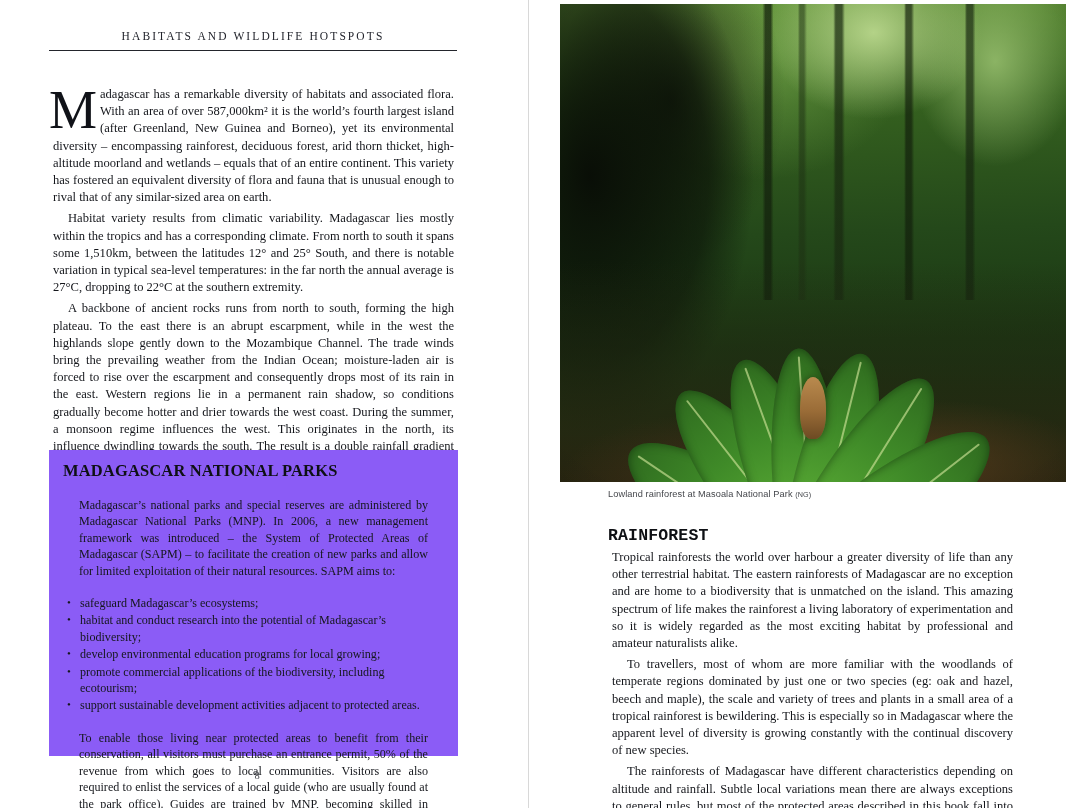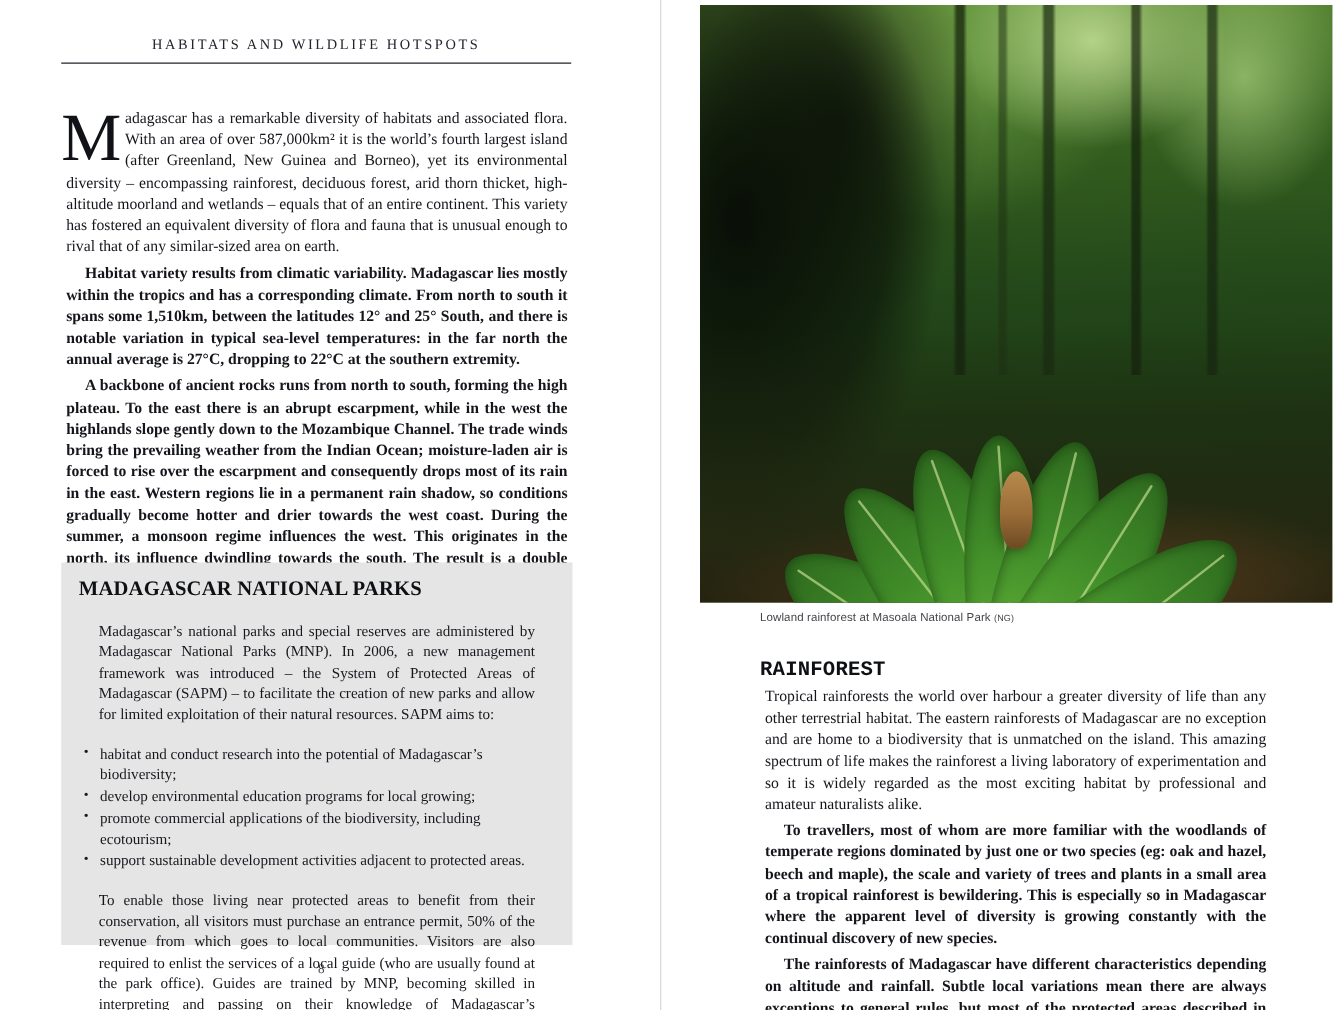--- a/index.html
+++ b/index.html
@@ -68,21 +68,21 @@
   }
   p.body {
     margin: 4px;
     font-size: 12.55px;
     line-height: 17.2px;
     text-align: justify;
     text-justify: inter-word;
     color: #14161b;
     hyphens: manual;
   }
-  p.body.indent { text-indent: 15px; font-weight: bold; }
+  p.body.indent { text-indent: 15px; }
 
   .dropcap-para {
     position: relative;
     min-height: 52px;
   }
   .dropcap {
     float: left;
     font-family: "Liberation Serif", serif;
     font-size: 54px;
     line-height: 44px;
@@ -92,21 +92,21 @@
     color: #101218;
   }
 
   
   #green-box {
     position: absolute;
     left: 49px;
     top: 450px;
     width: 409px;
     height: 306px;
-    background: #e5e5e5;
+    background: #8b5cf6;
     box-sizing: border-box;
     padding: 11px 14px 10px 14px;
   }
   #green-box h2 {
     margin: 0 0 2px 0;
     font-size: 16.5px;
     font-weight: bold;
     letter-spacing: 0.15px;
     color: #0e1014;
     font-family: "Liberation Serif", serif;
@@ -309,20 +309,21 @@
       </div>
 
       <p class="body indent">Habitat variety results from climatic variability. Madagascar lies mostly within the tropics and has a corresponding climate. From north to south it spans some 1,510km, between the latitudes 12° and 25° South, and there is notable variation in typical sea-level temperatures: in the far north the annual average is 27°C, dropping to 22°C at the southern extremity.</p>
       <p class="body indent">A backbone of ancient rocks runs from north to south, forming the high plateau. To the east there is an abrupt escarpment, while in the west the highlands slope gently down to the Mozambique Channel. The trade winds bring the prevailing weather from the Indian Ocean; moisture-laden air is forced to rise over the escarpment and consequently drops most of its rain in the east. Western regions lie in a permanent rain shadow, so conditions gradually become hotter and drier towards the west coast. During the summer, a monsoon regime influences the west. This originates in the north, its influence dwindling towards the south. The result is a double rainfall gradient over the island – declining both east to west and north to south – leading to the northeast being the country’s wettest region and the southwest the driest.</p>
     </div>
 
     <div id="green-box">
       <h2>MADAGASCAR NATIONAL PARKS</h2>
       <p>Madagascar’s national parks and special reserves are administered by Madagascar National Parks (MNP). In 2006, a new management framework was introduced – the System of Protected Areas of Madagascar (SAPM) – to facilitate the creation of new parks and allow for limited exploitation of their natural resources. SAPM aims to:</p>
       <ul>
+        <li>safeguard Madagascar’s ecosystems;</li>
         <li>habitat and conduct research into the potential of Madagascar’s biodiversity;</li>
         <li>develop environmental education programs for local growing;</li>
         <li>promote commercial applications of the biodiversity, including ecotourism;</li>
         <li>support sustainable development activities adjacent to protected areas.</li>
       </ul>
       <p>To enable those living near protected areas to benefit from their conservation, all visitors must purchase an entrance permit, 50% of the revenue from which goes to local communities. Visitors are also required to enlist the services of a local guide (who are usually found at the park office). Guides are trained by MNP, becoming skilled in interpreting and passing on their knowledge of Madagascar’s biodiversity. MNP also works with Malagasy and foreign scientists and conservation agencies.</p>
     </div>
 
     <div class="folio" id="folio-left">8</div>
   </div>

